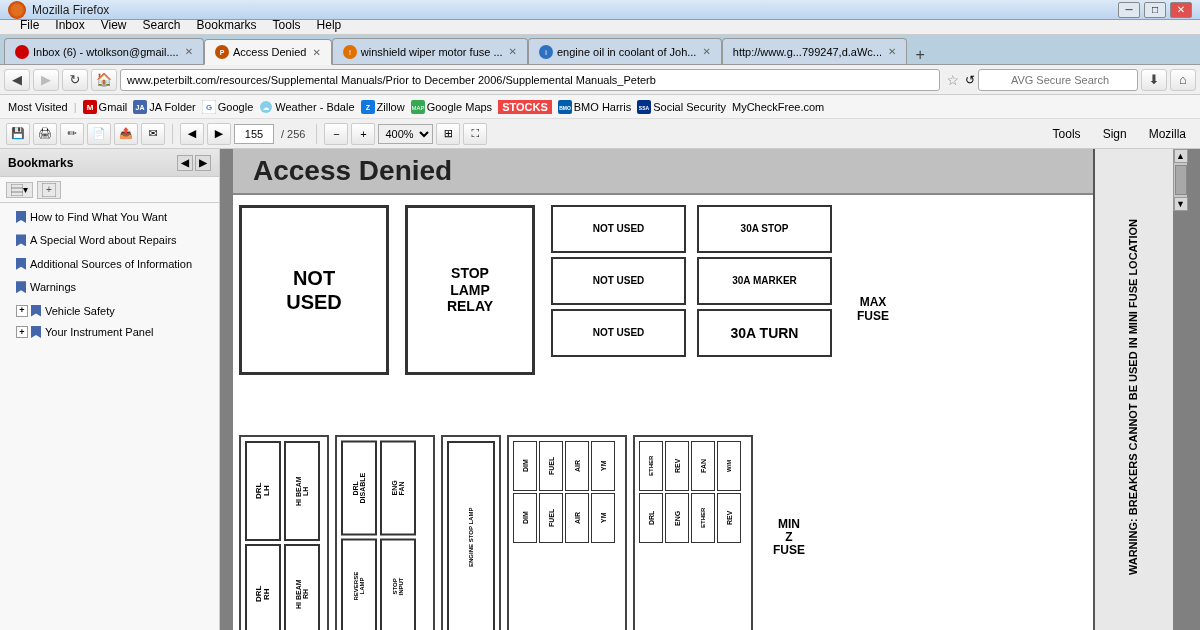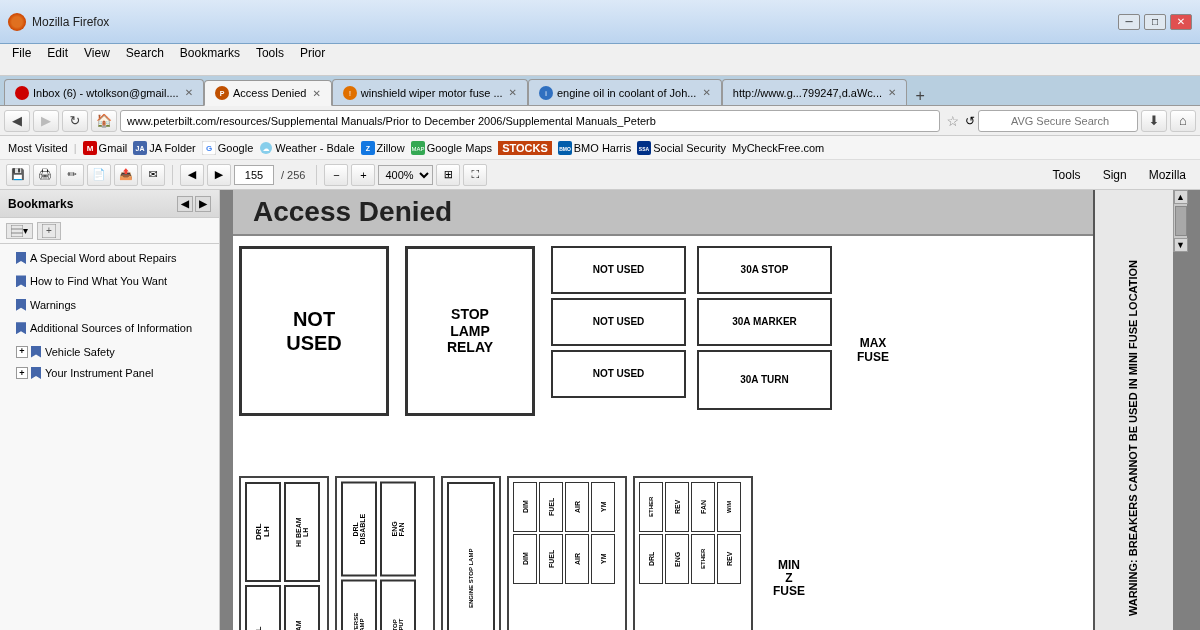--- a/index.html
+++ b/index.html
@@ -1,21 +1,21 @@
 <!DOCTYPE html>
 <html><head>
   <meta charset="utf-8">
   <style>
     * { margin: 0; padding: 0; box-sizing: border-box; }
     body { width: 1200px; height: 630px; overflow: hidden; font-family: Arial, sans-serif; font-size: 12px; background: #fff; }
 
     
     #titlebar {
       background: linear-gradient(to bottom, #dce9f7, #bcd4ef);
-      height: 44px;
+      height: 20px;
       display: flex;
       align-items: center;
       padding: 0 8px;
       border-bottom: 1px solid #7aa3c8;
     }
     #titlebar .firefox-icon {
       width: 18px; height: 18px; margin-right: 6px;
       background: radial-gradient(circle, #e07020 40%, #cc4400 70%);
       border-radius: 50%;
       flex-shrink: 0;
@@ -25,24 +25,24 @@
     #titlebar .win-btn {
       width: 22px; height: 16px; border: 1px solid #888; border-radius: 2px;
       display: flex; align-items: center; justify-content: center;
       font-size: 10px; cursor: pointer; background: #e0e8f0;
     }
     #titlebar .win-btn.close { background: #e05050; color: white; }
 
     
     #menubar {
       background: #f0f0f0;
-      height: 32px;
-      display: flex;
-      align-items: flex-start;
-      padding: 0 4px;
+      height: 15px;
+      display: flex;
+      align-items: flex-end;
+      padding: 0 12px;
       border-bottom: 1px solid #ccc;
     }
     #menubar span {
       padding: 2px 8px;
       font-size: 12px;
       cursor: pointer;
     }
 
     
     #tabbar {
@@ -375,26 +375,26 @@
   <span class="title-text">Mozilla Firefox</span>
   <div class="win-buttons">
     <div class="win-btn">─</div>
     <div class="win-btn">□</div>
     <div class="win-btn close">✕</div>
   </div>
 </div>
 
 <div id="menubar">
   <span>File</span>
-  <span>Edit</span>
+  <span>Inbox</span>
   <span>View</span>
   <span>Search</span>
   <span>Bookmarks</span>
   <span>Tools</span>
-  <span>Prior</span>
+  <span>Help</span>
 </div>
 
 <div id="tabbar">
   <div class="tab inactive">
     <div class="tab-icon tab-gmail-icon"></div>
     <span>Inbox (6) - wtolkson@gmail....</span>
     <span class="close-tab">✕</span>
   </div>
   <div class="tab active">
     <div class="tab-icon tab-peterbilt-icon">
@@ -490,21 +490,21 @@
       </svg>
     Zillow
   </span>
   <span class="bm-item">
     <svg width="14" height="14" viewBox="0 0 14 14">
         <rect width="14" height="14" fill="#34a853" rx="2"></rect>
         <text x="7" y="10" text-anchor="middle" fill="white" font-size="6">MAP</text>
       </svg>
     Google Maps
   </span>
-  <span class="bm-item" style="background:#c2410c;color:white;padding:1px 4px;font-weight:bold;">STOCKS</span>
+  <span class="bm-item" style="background:#ef4444;color:white;padding:1px 4px;font-weight:bold;">STOCKS</span>
   <span class="bm-item">
     <svg width="14" height="14" viewBox="0 0 14 14">
         <rect width="14" height="14" fill="#005dab" rx="2"></rect>
         <text x="7" y="10" text-anchor="middle" fill="white" font-size="5" font-weight="bold">BMO</text>
       </svg>
     BMO Harris
   </span>
   <span class="bm-item">
     <svg width="14" height="14" viewBox="0 0 14 14">
         <rect width="14" height="14" fill="#003087" rx="2"></rect>
@@ -568,33 +568,33 @@
       <div class="sidebar-tool-btn">
         <svg width="14" height="14" viewBox="0 0 14 14">
             <rect width="14" height="14" fill="none" stroke="#888" stroke-width="1"></rect>
             <text x="7" y="10" text-anchor="middle" fill="#555" font-size="10">+</text>
           </svg>
       </div>
     </div>
     <div id="sidebar-list">
       <div class="sidebar-item">
         <span class="si-icon"><span class="bookmark-icon"></span></span>
-        <span>A Special Word about Repairs</span>
+        <span>How to Find What You Want</span>
       </div>
       <div class="sidebar-item">
         <span class="si-icon"><span class="bookmark-icon"></span></span>
-        <span>How to Find What You Want</span>
+        <span>A Special Word about Repairs</span>
+      </div>
+      <div class="sidebar-item">
+        <span class="si-icon"><span class="bookmark-icon"></span></span>
+        <span>Additional Sources of Information</span>
       </div>
       <div class="sidebar-item">
         <span class="si-icon"><span class="bookmark-icon"></span></span>
         <span>Warnings</span>
-      </div>
-      <div class="sidebar-item">
-        <span class="si-icon"><span class="bookmark-icon"></span></span>
-        <span>Additional Sources of Information</span>
       </div>
       <div class="sidebar-item">
         <span class="si-icon" style="display:flex;align-items:center;">
           <span class="expand-icon">+</span>
           <span class="bookmark-icon" style="background:#4466aa;"></span>
         </span>
         <span>Vehicle Safety</span>
       </div>
       <div class="sidebar-item">
         <span class="si-icon" style="display:flex;align-items:center;">
@@ -629,21 +629,21 @@
 
         <div style="display:flex;flex-direction:column;gap:4px;width:140px;flex-shrink:0;">
           <div class="big-fuse-box" style="width:135px;height:48px;font-size:10px;border:2px solid #333;">NOT USED</div>
           <div class="big-fuse-box" style="width:135px;height:48px;font-size:10px;border:2px solid #333;">NOT  USED</div>
           <div class="big-fuse-box" style="width:135px;height:48px;font-size:10px;border:2px solid #333;">NOT  USED</div>
         </div>
 
         <div style="display:flex;flex-direction:column;gap:4px;width:140px;flex-shrink:0;">
           <div class="big-fuse-box" style="width:135px;height:48px;font-size:10px;border:2px solid #333;">30A STOP</div>
           <div class="big-fuse-box" style="width:135px;height:48px;font-size:10px;border:2px solid #333;">30A MARKER</div>
-          <div class="big-fuse-box" style="width:135px;height:60px;font-size:10px;border:2px solid #333;">30A TURN</div>
+          <div class="big-fuse-box" style="width:135px;height:48px;font-size:14px;border:2px solid #333;">30A TURN</div>
         </div>
 
         <div style="display:flex;flex-direction:column;justify-content:center;align-items:center;width:60px;font-size:12px;font-weight:bold;text-align:center;">
           MAX<br>FUSE
         </div>
       </div>
 
       <div class="bottom-fuse-area">
 
         <div style="border:2px solid #444;padding:4px;background:#fff;display:flex;flex-direction:column;gap:3px;width:90px;flex-shrink:0;">

